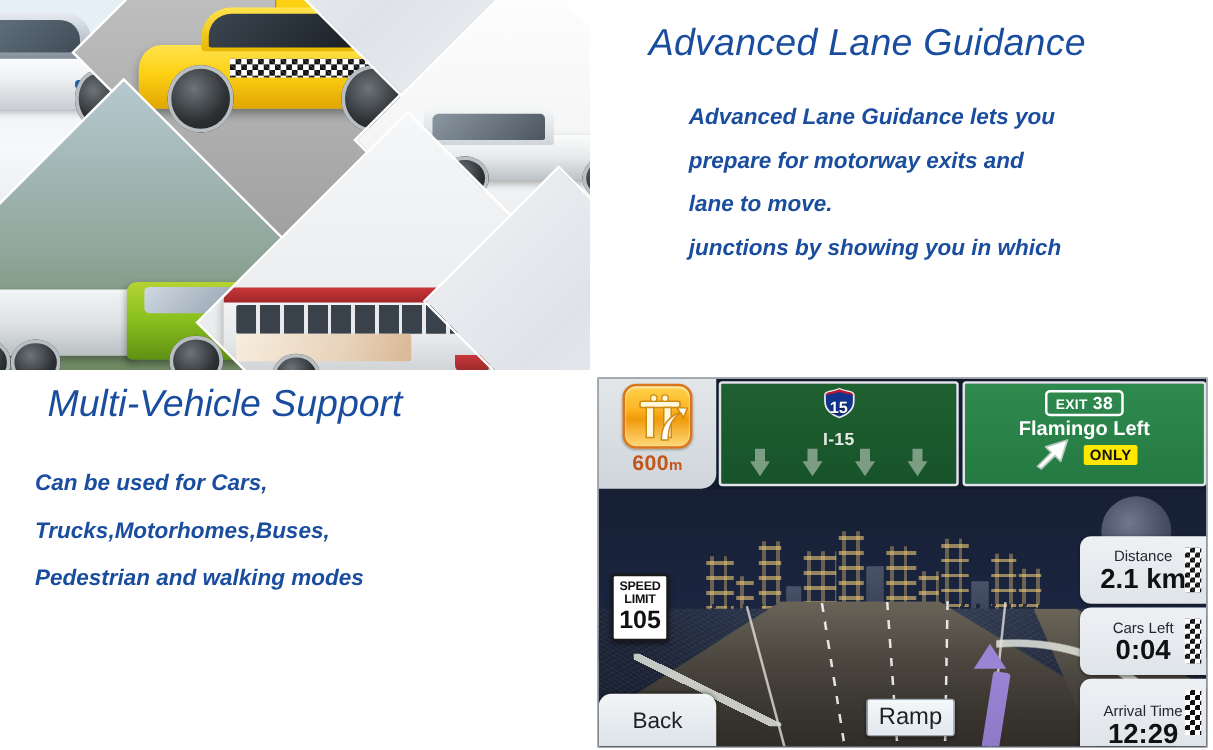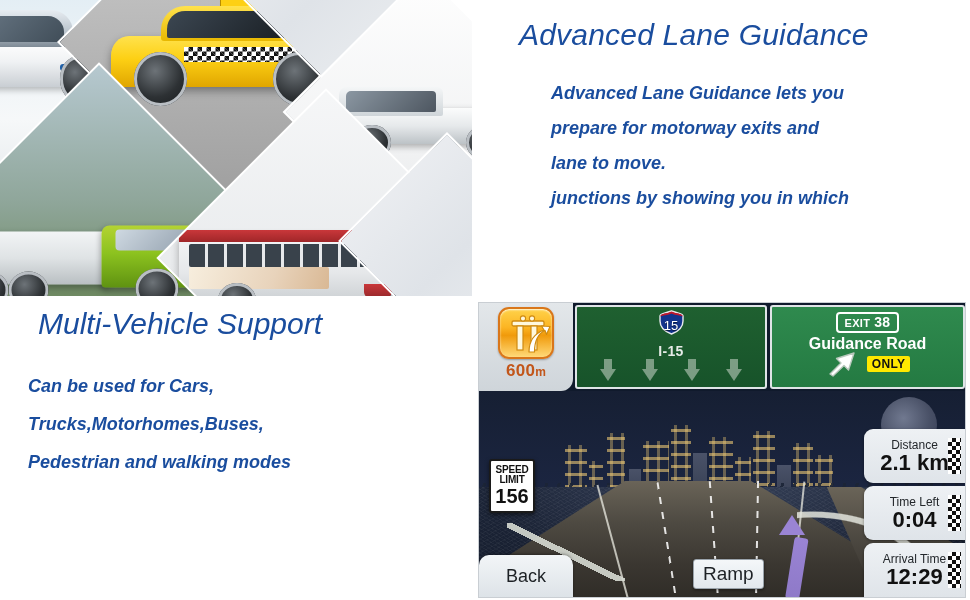--- a/index.html
+++ b/index.html
@@ -195,21 +195,21 @@
     background: linear-gradient(to bottom,#1f6030 0%,#17532a 100%);
     border: 2px solid #dfe4e7; border-radius: 3px;
     display:flex; flex-direction:column; align-items:center;
   }
   .shield {
     margin-top:3px; width:27px; height:25px; position:relative;
   }
   .shield-no {
     position:absolute; left:0; top:0; width:100%; height:100%;
     display:flex; align-items:flex-end; justify-content:center;
-    color:#fff; font-size:13px; font-weight:normal; padding-bottom:2px;
+    color:#fff; font-size:13px; font-weight:bold; padding-bottom:2px;
     text-shadow: 0 1px 1px rgba(0,0,0,.6);
   }
   .road-name { color:#e6ebe7; font-size:14px; font-weight:bold; margin-top:8px; letter-spacing:.3px; }
   .lanes { position:absolute; bottom:6px; left:0; width:100%; display:flex; justify-content:space-around; padding:0 10px; }
   .lane-arrow { width:16px; height:22px; position:relative; opacity:.55; }
   .lane-arrow:before {
     content:""; position:absolute; left:4px; top:0; width:8px; height:12px; background:#cdd8cd;
   }
   .lane-arrow:after {
     content:""; position:absolute; left:0; top:10px; width:0; height:0;
@@ -364,21 +364,21 @@
 
   
   .info-stack { position:absolute; right:0; bottom:0; width:101px; z-index:9; }
   .info-box {
     position:relative; height:54px; margin-top:3px;
     background: linear-gradient(to bottom,#eef1f4 0%,#dfe4e9 100%);
     border-radius: 9px 0 0 9px;
     display:flex; flex-direction:column; align-items:center; justify-content:center;
     box-shadow: 0 1px 3px rgba(0,0,0,.4);
   }
-  .info-box:last-child { border-radius: 9px 0 0 0; }
+  .info-box:last-child { border-radius: 9px 0 0 0; justify-content: flex-end; }
   .info-label { font-size:12px; color:#23272b; line-height:13px; }
   .info-value { font-size:22px; font-weight:bold; color:#111; line-height:21px; }
   .flag {
     position:absolute; right:4px; top:50%; transform:translateY(-50%);
     width:13px; height:36px; background:#fff;
     background-image:
       linear-gradient(45deg,#111 25%,transparent 25%,transparent 75%,#111 75%),
       linear-gradient(45deg,#111 25%,transparent 25%,transparent 75%,#111 75%);
     background-size: 8px 8px; background-position: 0 0, 4px 4px;
   }
@@ -560,49 +560,49 @@
           <div class="lane-arrow"></div>
           <div class="lane-arrow"></div>
         </div>
       </div>
 
       <div class="sign-exit">
         <div class="exit-badge">
           <span class="lbl">EXIT</span>
           <span class="num">38</span>
         </div>
-        <div class="exit-street">Guidance Road</div>
+        <div class="exit-street">Flamingo Left</div>
         <div class="exit-row">
           <span>
             <svg width="34" height="30" viewBox="0 0 34 30">
               <path d="M5 27 L16 16 L11.5 11.5 L29 6 L23.5 23 L19 18.5 L8 29 Z" fill="#ffffff" stroke="#b9c8bd" stroke-width="1.4" stroke-linejoin="round"></path>
             </svg>
           </span>
           <span class="only-badge">ONLY</span>
         </div>
       </div>
     </div>
 
     <div class="speed-limit">
       <div class="sl">SPEED</div>
       <div class="sl">LIMIT</div>
-      <div class="val">156</div>
+      <div class="val">105</div>
     </div>
 
     <div class="btn-back">Back</div>
     <div class="btn-ramp">Ramp</div>
 
     <div class="info-stack">
       <div class="info-box">
         <div class="info-label">Distance</div>
         <div class="info-value">2.1 km</div>
         <div class="flag"></div>
       </div>
       <div class="info-box">
-        <div class="info-label">Time Left</div>
+        <div class="info-label">Cars Left</div>
         <div class="info-value">0:04</div>
         <div class="flag"></div>
       </div>
       <div class="info-box">
         <div class="info-label">Arrival Time</div>
         <div class="info-value">12:29</div>
         <div class="flag"></div>
       </div>
     </div>
 

